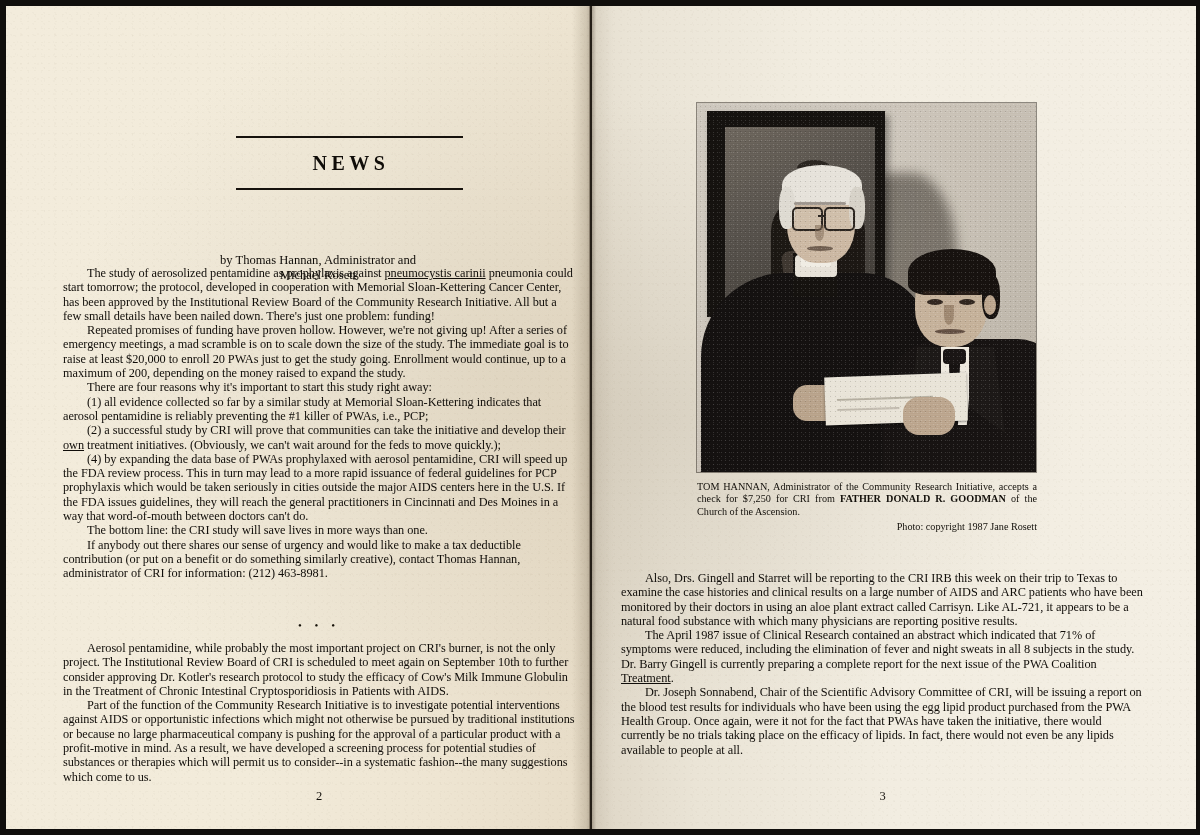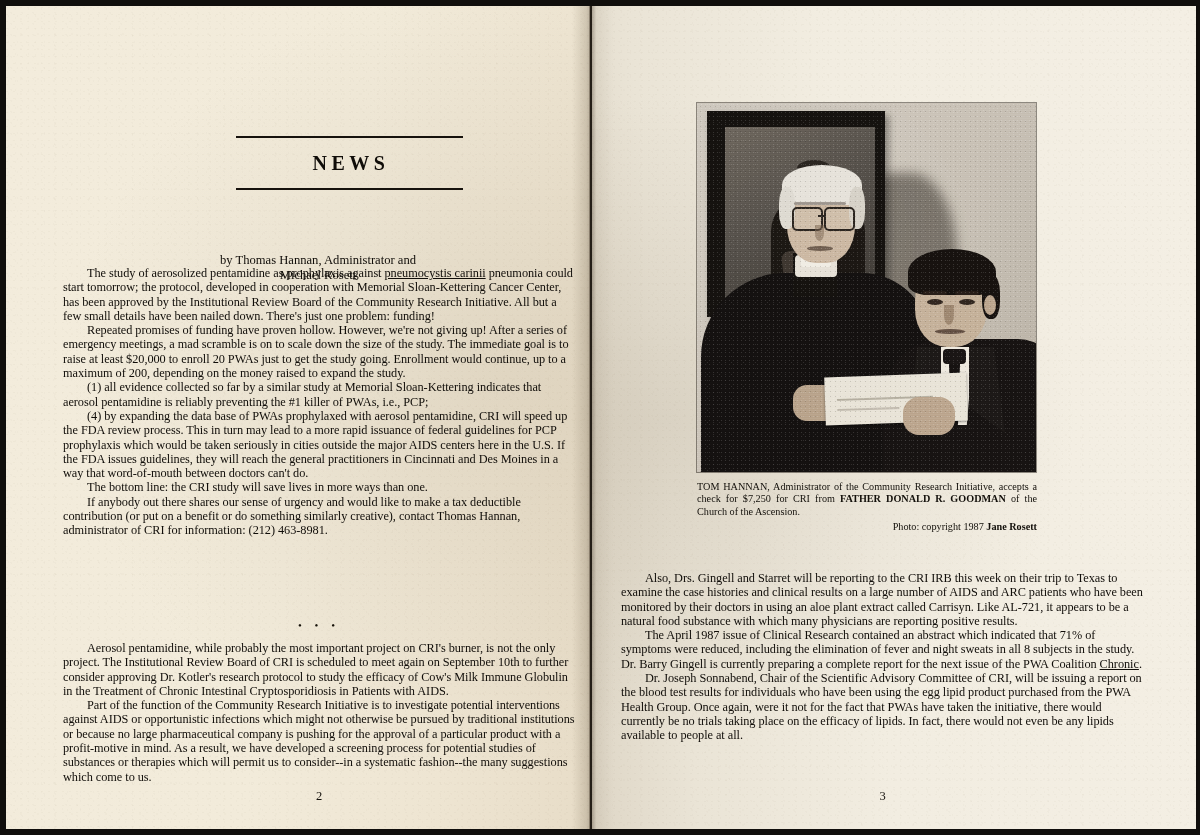--- a/index.html
+++ b/index.html
@@ -154,21 +154,21 @@
       radial-gradient(circle at 65% 70%, rgba(0,0,0,.5) 0 .6px, transparent .6px),
       radial-gradient(circle at 80% 20%, rgba(255,255,255,.4) 0 .6px, transparent .6px);
     background-size:4px 4px,5px 5px,6px 6px;}
 
   
   #caption{position:absolute;left:697px;top:481px;width:340px;
     font-size:10.2px;line-height:12.4px;text-align:justify;color:#120f0a;}
   #caption b{font-weight:700;}
   #credit{position:absolute;left:697px;top:521px;width:340px;text-align:right;
     font-size:10.2px;color:#120f0a;}
-  #credit b{font-weight:700;}
+  #credit b{font-weight:400;}
 
   
   #right-col{left:621px;top:571px;width:523px;}
   #folio-right{position:absolute;left:621px;top:789px;width:523px;text-align:center;
     font-size:12.5px;color:#120f0a;}
 
   
   .edge{position:absolute;background:#100e0c;}
   #edge-top{left:0;top:0;width:1200px;height:6px;}
   #edge-left{left:0;top:0;width:6px;height:835px;}
@@ -198,21 +198,23 @@
   </div>
 
   <div id="byline">
     <div>by Thomas Hannan, Administrator and</div>
     <div>Michael Rosett</div>
   </div>
 
   <div class="col" id="left-col">
       <p class="body-p">The study of aerosolized pentamidine as prophylaxis against <u class="ul">pneumocystis carinii</u> pneumonia could start tomorrow; the protocol, developed in cooperation with Memorial Sloan-Kettering Cancer Center, has been approved by the Institutional Review Board of the Community Research Initiative.  All but a few small details have been nailed down.  There's just one problem:  funding!</p>
       <p class="body-p">Repeated promises of funding have proven hollow.  However, we're not giving up!  After a series of emergency meetings, a mad scramble is on to scale down the size of the study.  The immediate goal is to raise at least $20,000 to enroll 20 PWAs just to get the study going.  Enrollment would continue, up to a maximum of 200, depending on the money raised to expand the study.</p>
+      <p class="body-p">There are four reasons why it's important to start this study right away:</p>
       <p class="body-p">(1) all evidence collected so far by a similar study at Memorial Sloan-Kettering indicates that aerosol pentamidine is reliably preventing the #1 killer of PWAs, i.e., PCP;</p>
+      <p class="body-p">(2) a successful study by CRI will prove that communities can take the initiative and develop their <u class="ul">own</u> treatment initiatives.  (Obviously, we can't wait around for the feds to move quickly.);</p>
       <p class="body-p">(4)    by expanding the data base of PWAs prophylaxed with aerosol pentamidine, CRI will speed up the FDA review process.  This in turn may lead to a more rapid issuance of federal guidelines for PCP prophylaxis which would be taken seriously in cities outside the major AIDS centers here in the U.S.  If the FDA issues guidelines, they will reach the general practitioners in Cincinnati and Des Moines in a way that word-of-mouth between doctors can't do.</p>
       <p class="body-p">The bottom line:  the CRI study will save lives in more ways than one.</p>
       <p class="body-p">If anybody out there shares our sense of urgency and would like to make a tax deductible contribution (or put on a benefit or do something similarly creative), contact Thomas Hannan, administrator of CRI for information:  (212) 463-8981.</p>
     </div>
 
   <div id="dots">• • •</div>
 
   <div class="col" id="left-col-2">
       <p class="body-p">Aerosol pentamidine, while probably the most important project on CRI's burner, is not the only project.  The Institutional Review Board of CRI is scheduled to meet again on September 10th to further consider approving Dr. Kotler's research protocol to study the efficacy of Cow's Milk Immune Globulin in the Treatment of Chronic Intestinal Cryptosporidiosis in Patients with AIDS.</p>
       <p class="body-p">Part of the function of the Community Research Initiative is to investigate potential interventions against AIDS or opportunistic infections which might not otherwise be pursued by traditional institutions or because no large pharmaceutical company is pushing for the approval of a particular product with a profit-motive in mind.  As a result, we have developed a screening process for potential studies of substances or therapies which will permit us to consider--in a systematic fashion--the many suggestions which come to us.</p>
@@ -269,21 +271,21 @@
     <div class="ph hand-r"></div>
     <div class="ph photo-tone"></div>
     <div class="ph photo-grain"></div>
   </div>
 
   <div id="caption">TOM  HANNAN, Administrator  of  the  Community  Research Initiative,  accepts  a  check  for  $7,250  for  CRI  from  <b>FATHER DONALD R. GOODMAN</b> of the Church of the Ascension.</div>
   <div id="credit">Photo:  copyright 1987 <b>Jane Rosett</b></div>
 
   <div class="col" id="right-col">
       <p class="body-p">Also, Drs. Gingell and Starret will be reporting to the CRI IRB this week on their trip to Texas to examine the case histories and clinical results on a large number of AIDS and ARC patients who have been monitored by their doctors in using an aloe plant extract called Carrisyn.  Like AL-721, it appears to be a natural food substance with which many physicians are reporting positive results.</p>
-      <p class="body-p">The April 1987 issue of Clinical Research contained an abstract which indicated that 71% of symptoms were reduced, including the elimination of fever and night sweats in all 8 subjects in the study.  Dr. Barry Gingell is currently preparing a complete report for the next issue of the PWA Coalition <u class="ul">Chronic</u>.</p>
+      <p class="body-p">The April 1987 issue of Clinical Research contained an abstract which indicated that 71% of symptoms were reduced, including the elimination of fever and night sweats in all 8 subjects in the study.  Dr. Barry Gingell is currently preparing a complete report for the next issue of the PWA Coalition <u class="ul">Treatment</u>.</p>
       <p class="body-p">Dr. Joseph Sonnabend, Chair of the Scientific Advisory Committee of CRI, will be issuing a report on the blood test results for individuals who have been using the egg lipid product purchased from the PWA Health Group.  Once again, were it not for the fact that PWAs have taken the initiative, there would currently be no trials taking place on the efficacy of lipids.  In fact, there would not even be any lipids available to people at all.</p>
     </div>
 
   <div id="folio-right">3</div>
 
   <div class="edge" id="edge-top"></div>
   <div class="edge" id="edge-left"></div>
   <div class="edge" id="edge-bottom"></div>
   <div class="edge" id="edge-right"></div>
 </div>

